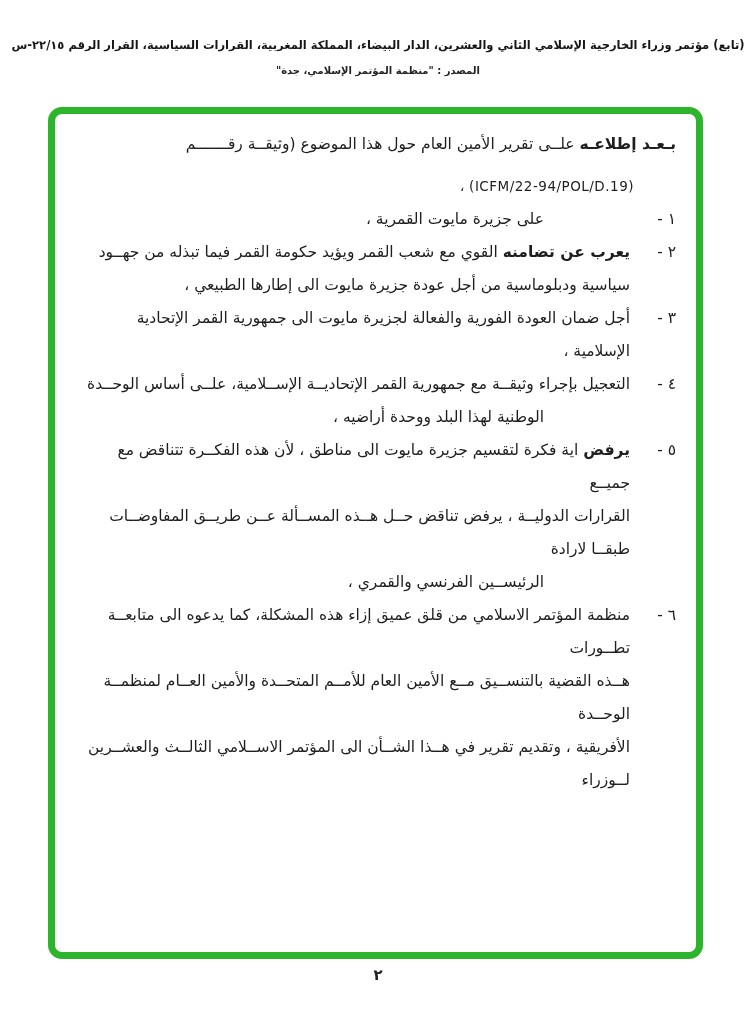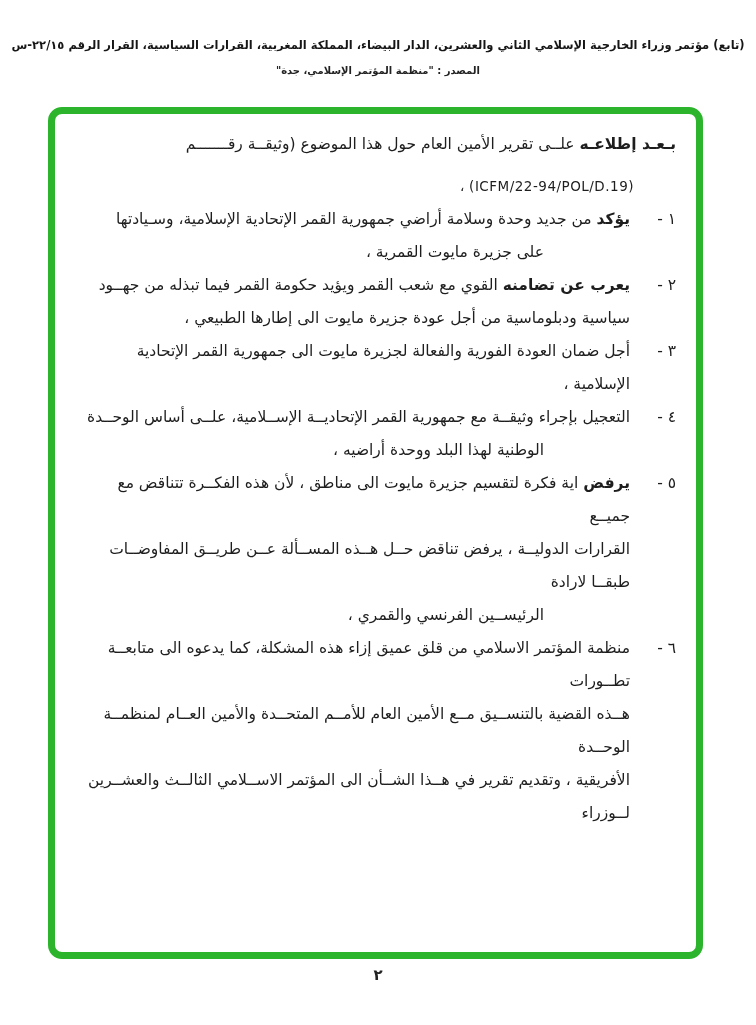--- a/index.html
+++ b/index.html
@@ -90,21 +90,20 @@
 </div>
 
 <div class="doc-box">
   <div class="doc-content">
     <div class="intro-line"><span class="lead">بـعـد إطلاعـه</span> <span>علــى تقرير الأمين العام حول هذا الموضوع (وثيقــة رقـــــــم</span></div>
     <div class="ref-line">⁦(ICFM/22-94/POL/D.19)⁩ ،</div>
     <div class="items">
         <div class="item">
           <div class="item-num">١ -</div>
           <div class="item-text">
-            <div class="line"><span class="lead">يؤكد</span> من جديد وحدة وسلامة أراضي جمهورية القمر الإتحادية الإسلامية، وسـيادتها</div>
             <div class="line" style="padding-right: 86px;">على جزيرة مايوت القمرية ،</div>
           </div>
         </div>
         <div class="item">
           <div class="item-num">٢ -</div>
           <div class="item-text">
             <div class="line"><span class="lead">يعرب عن تضامنه</span> القوي مع شعب القمر ويؤيد حكومة القمر فيما تبذله من جهــود</div>
             <div class="line">سياسية ودبلوماسية من أجل عودة جزيرة مايوت الى إطارها الطبيعي ،</div>
           </div>
         </div>

